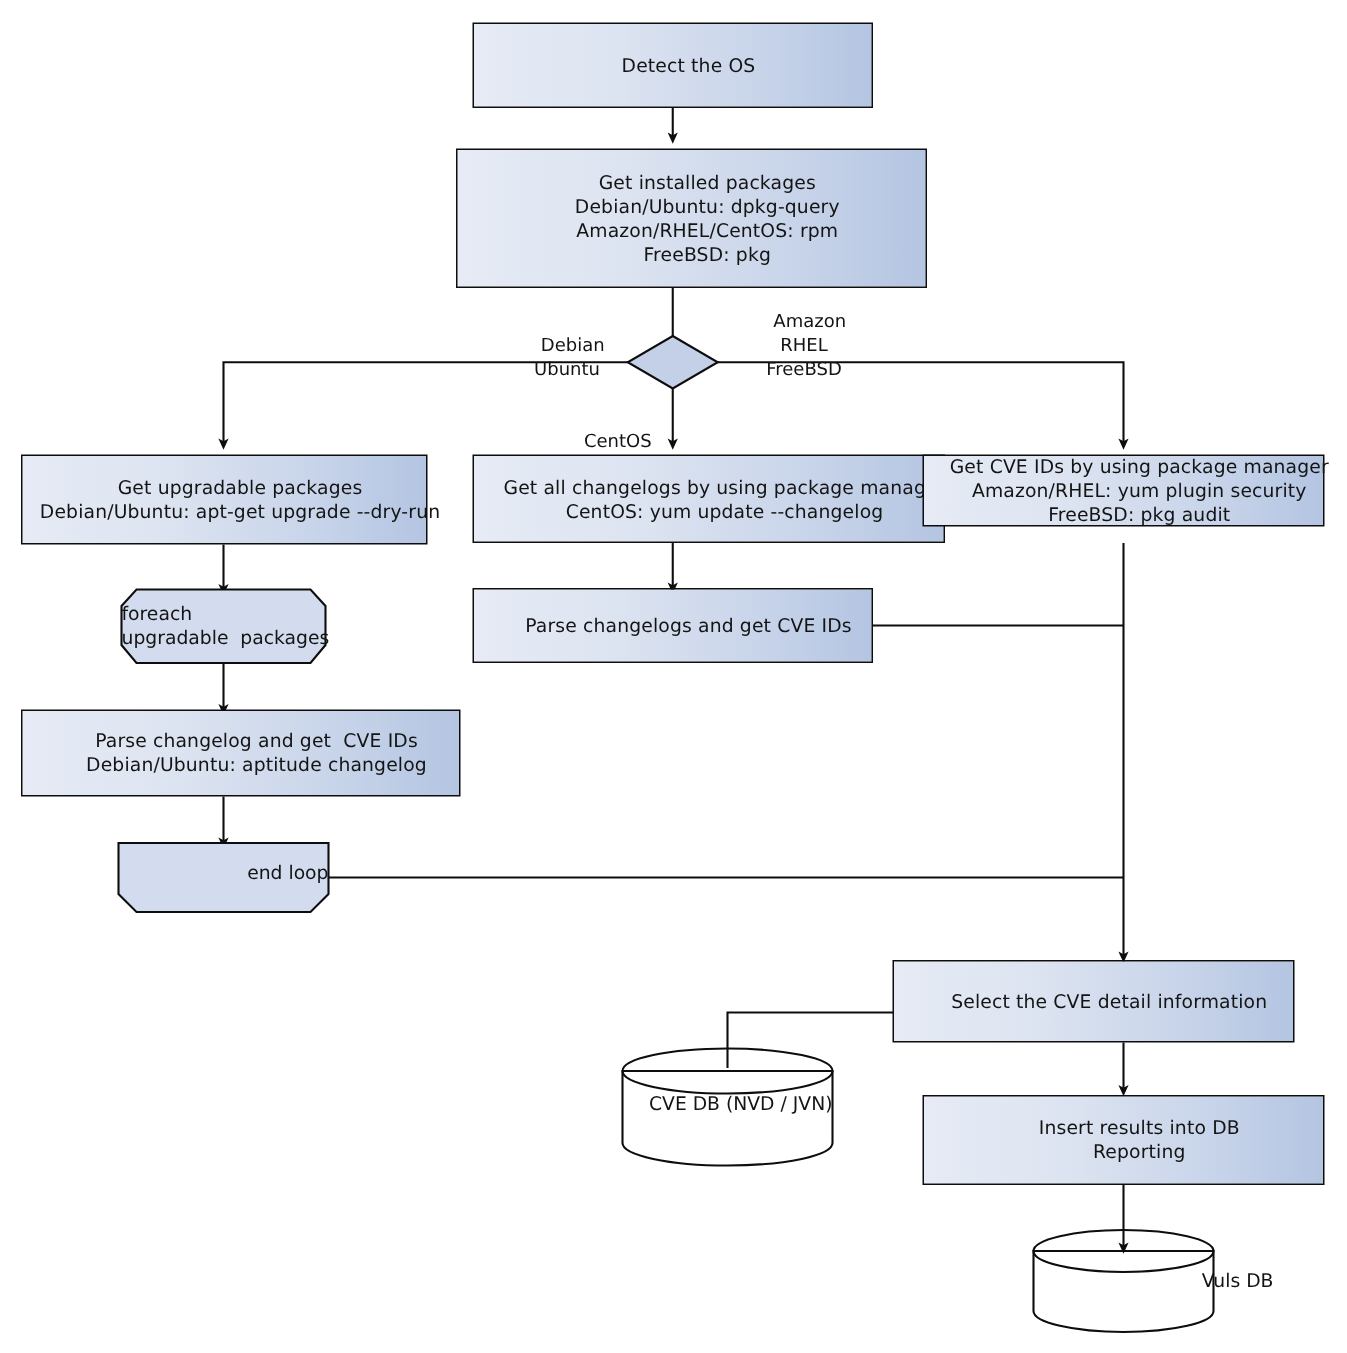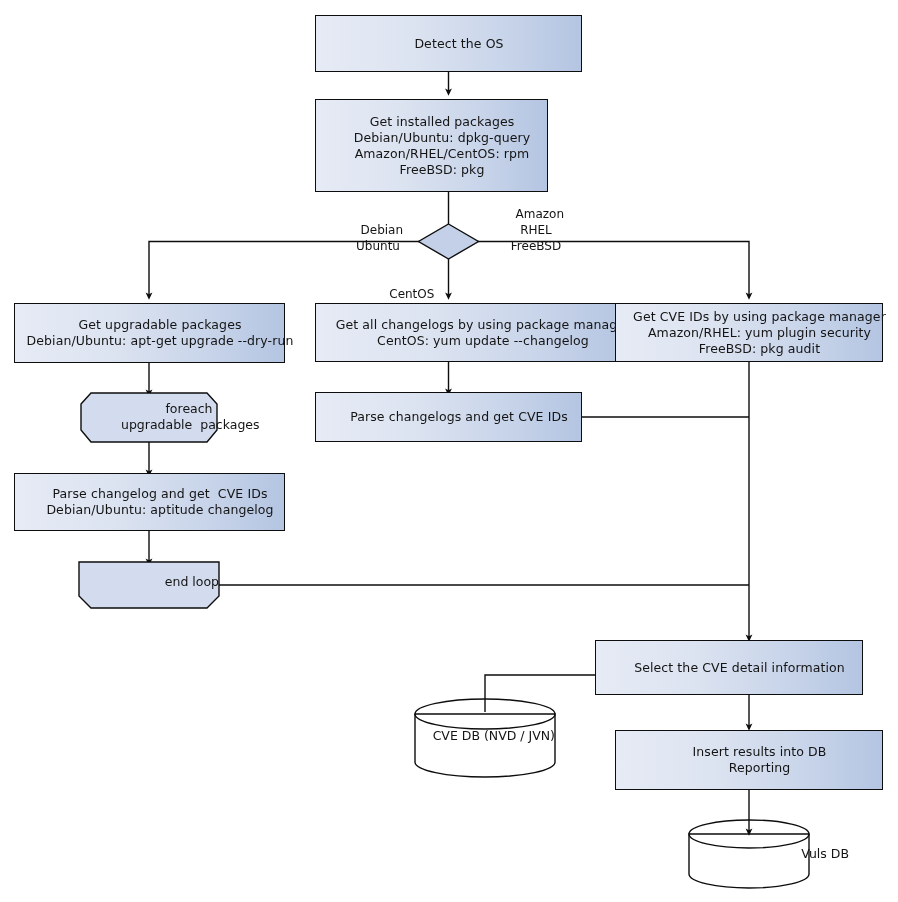--- a/index.html
+++ b/index.html
@@ -127,21 +127,21 @@
   <g>
     <path d="M 689 834 L 689 874 A 60 14 0 0 0 809 874 L 809 834 Z" fill="url(#dbgrad)" stroke="#0d0d0d" stroke-width="1.4"></path>
     <ellipse cx="749" cy="834" rx="60" ry="14" fill="url(#dbtopgrad)" stroke="#0d0d0d" stroke-width="1.4"></ellipse>
   </g>
 </svg>
 
 <div class="node box" style="left:315px; top:15px; width:267px; height:57px;">
   <span>Detect the OS</span>
 </div>
 
-<div class="node box" style="left:315px; top:99px; width:233px; height:93px;">
+<div class="node box" style="left:304px; top:99px; width:314px; height:93px;">
   <span>Get installed packages
 Debian/Ubuntu: dpkg-query
 Amazon/RHEL/CentOS: rpm
 FreeBSD: pkg</span>
 </div>
 
 <div class="edge-label" style="left:338px; top:206px; width:80px;">
   <span style="white-space:pre;">Debian
 Ubuntu</span>
 </div>
@@ -159,36 +159,36 @@
 <div class="node box" style="left:14px; top:303px; width:271px; height:60px;">
   <span>Get upgradable packages
 Debian/Ubuntu: apt-get upgrade --dry-run</span>
 </div>
 
 <div class="node box" style="left:315px; top:303px; width:315px; height:59px;">
   <span>Get all changelogs by using package manager
 CentOS: yum update --changelog</span>
 </div>
 
-<div class="node box" style="left:615px; top:303px; width:268px; height:59px;text-align:center;">
+<div class="node box" style="left:615px; top:303px; width:268px; height:48px;text-align:center;">
   <span>Get CVE IDs by using package manager
 Amazon/RHEL: yum plugin security
 FreeBSD: pkg audit</span>
 </div>
 
 <div class="loop-shape" style="left:81px; top:393px; width:136px; height:49px;">
-  <div class="txt" style="top:8px; text-align:center;padding-left:40px;">foreach
+  <div class="txt" style="top:8px; text-align:left;">foreach
 upgradable  packages</div>
 </div>
 
 <div class="node box" style="left:315px; top:392px; width:267px; height:50px;">
   <span>Parse changelogs and get CVE IDs</span>
 </div>
 
-<div class="node box" style="left:14px; top:473px; width:271px; height:58px;">
+<div class="node box" style="left:14px; top:473px; width:293px; height:58px;">
   <span>Parse changelog and get  CVE IDs
 Debian/Ubuntu: aptitude changelog</span>
 </div>
 
 <div class="loop-shape" style="left:79px; top:562px; width:140px; height:46px;">
   <div class="txt" style="top:12px;">end loop</div>
 </div>
 
 <div class="node box" style="left:595px; top:640px; width:268px; height:55px;">
   <span>Select the CVE detail information</span>

